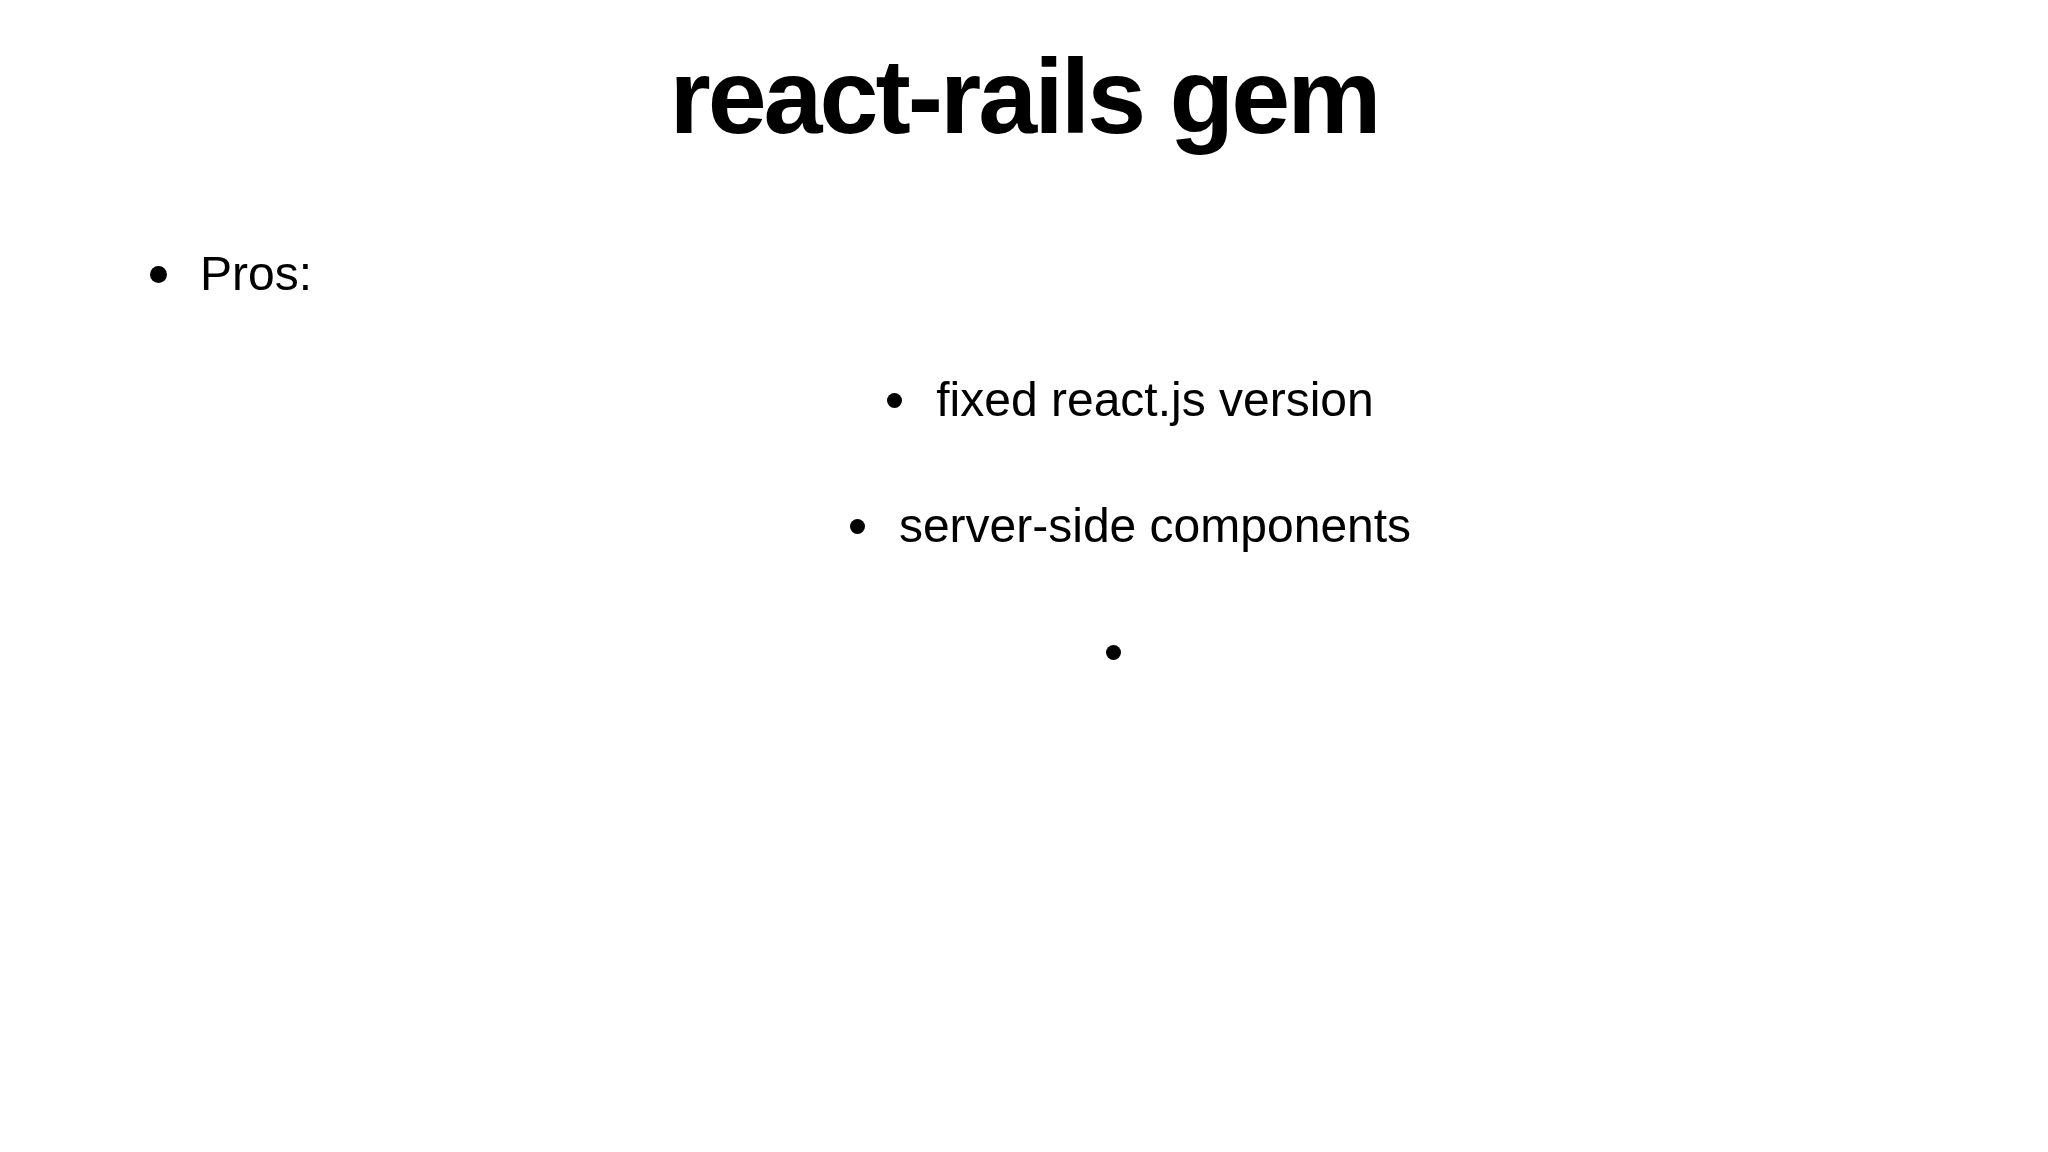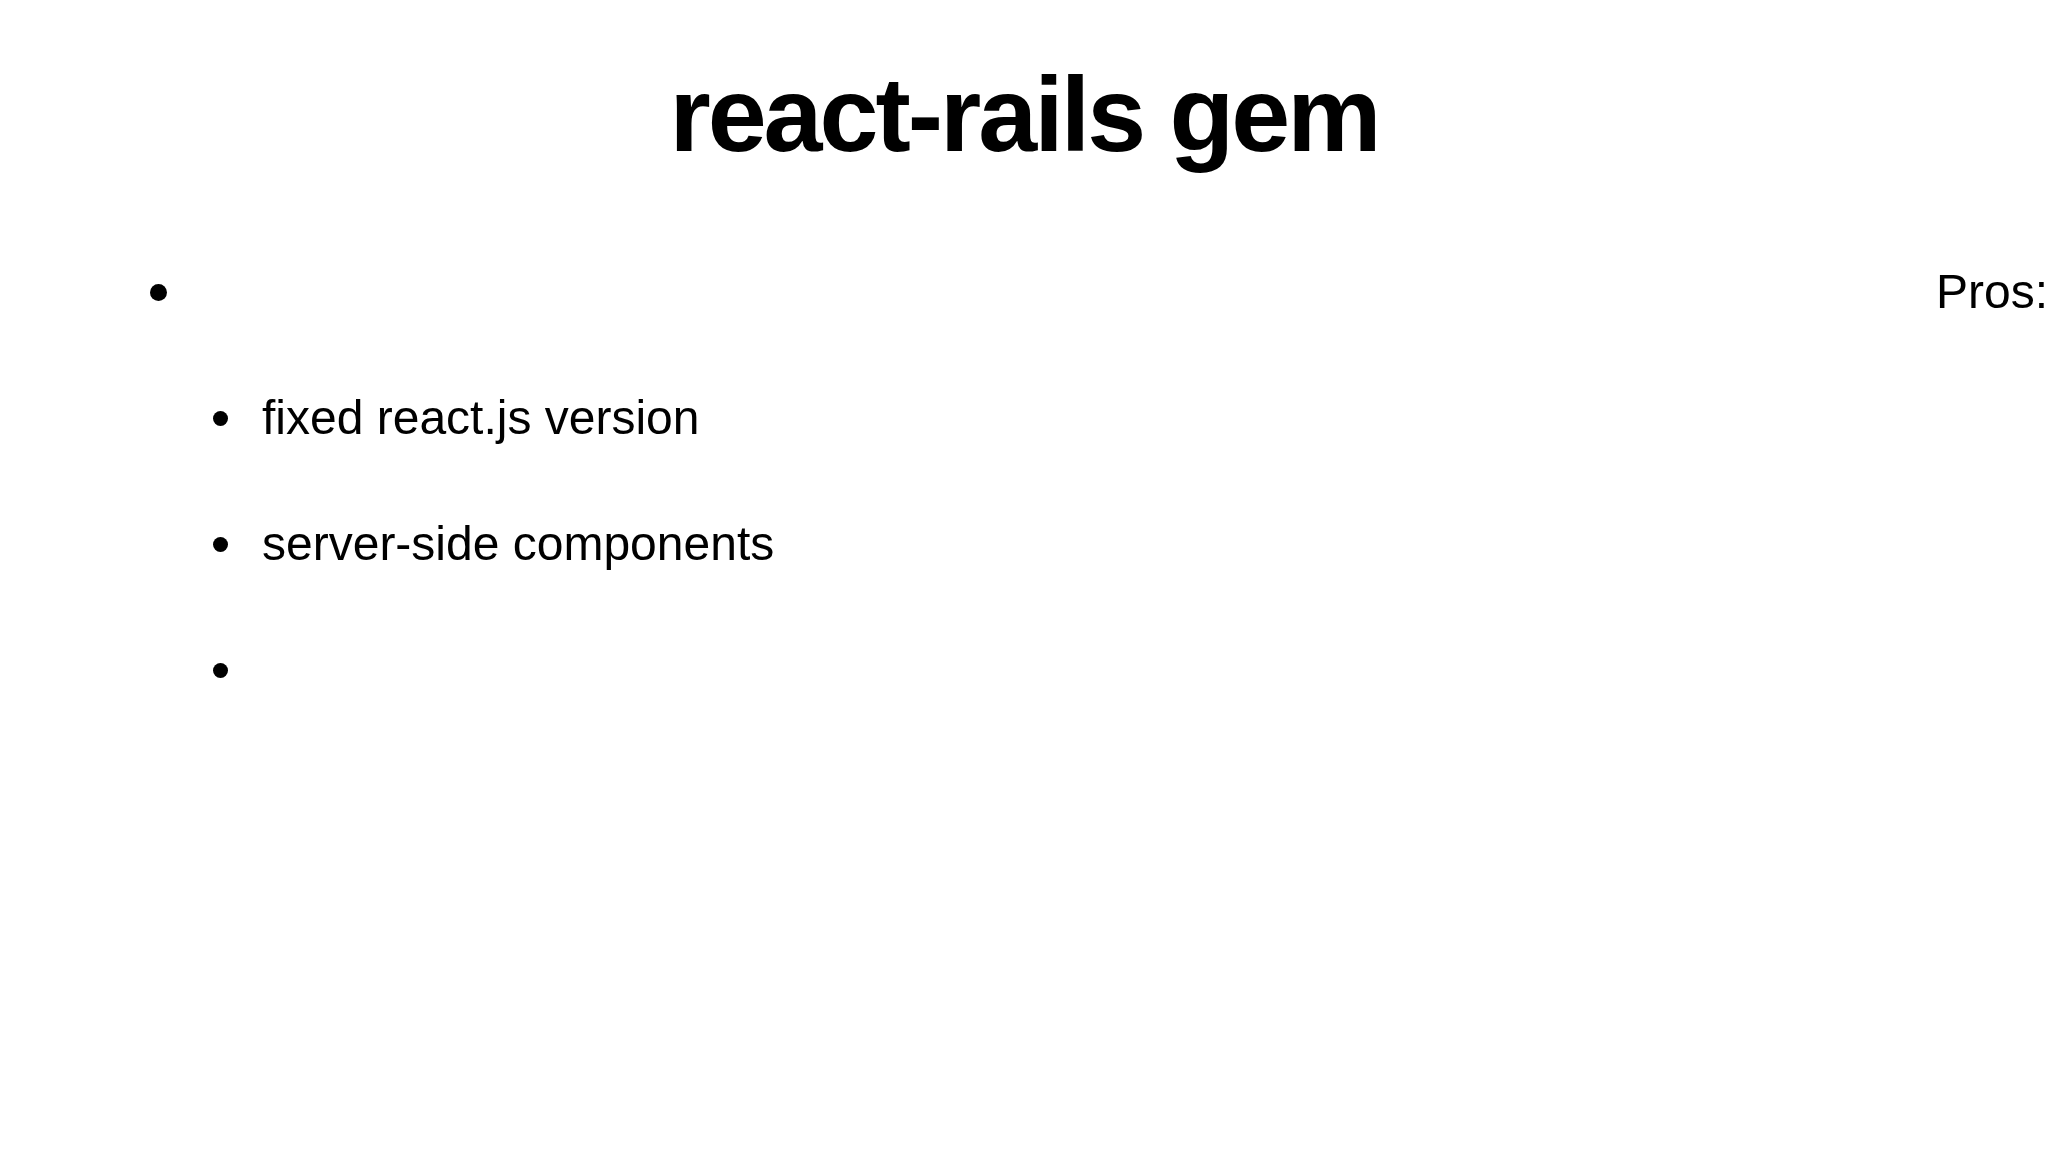--- a/index.html
+++ b/index.html
@@ -17,21 +17,21 @@
   body {
     font-family: "Liberation Sans", sans-serif;
     background: var(--background);
     color: var(--text);
   }
   .slide {
     position: relative;
     width: 2048px;
     height: 904px;
     background: var(--background);
-    padding-top: 48px;
+    padding-top: 30px;
   }
   .slide-title {
     margin: 0;
     width: 100%;
     text-align: center;
     font-size: 106px;
     line-height: 132px;
     font-weight: 700;
     letter-spacing: -3px;
     color: var(--text);
@@ -42,22 +42,22 @@
   .bullet-row {
     display: flex;
     align-items: center;
     font-size: 48px;
     line-height: 56px;
     height: 56px;
     margin-bottom: 70px;
     color: var(--text);
     white-space: nowrap;
   }
-  .level-1 { padding-left: 150px; justify-content: space-between; }
-  .level-2 { padding-left: 213px; }
+  .level-1 { padding-left: 150px; }
+  .level-2 { padding-left: 213px; justify-content: center; }
   .dot {
     flex: 0 0 auto;
     background: var(--text);
     border-radius: 50%;
   }
   .dot-l1 {
     width: 17px;
     height: 17px;
     margin-right: 33px;
   }

